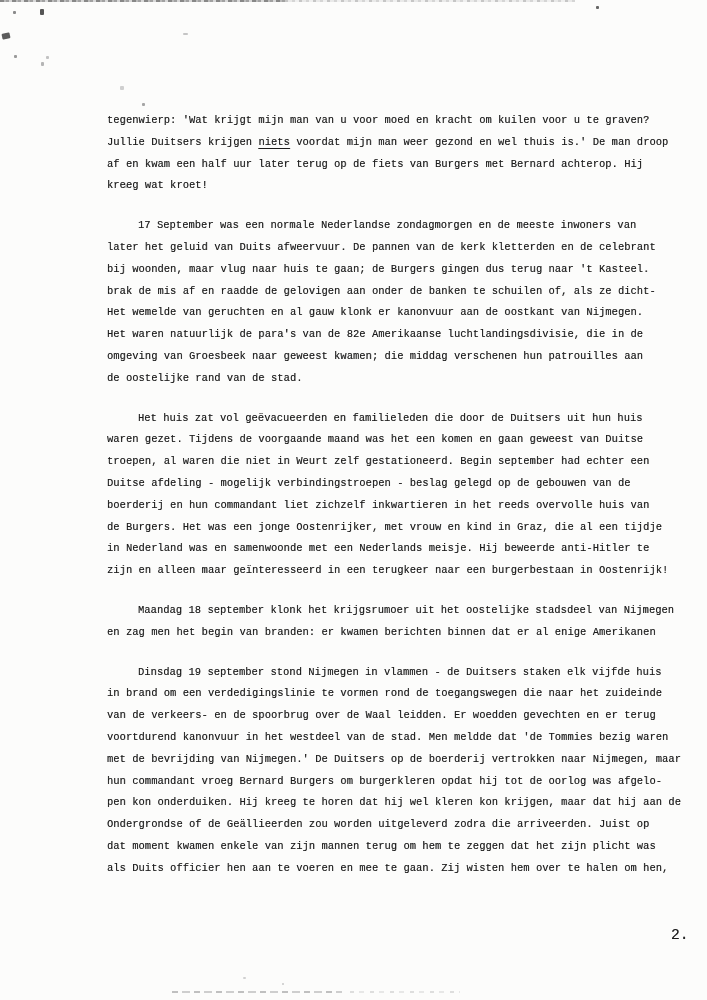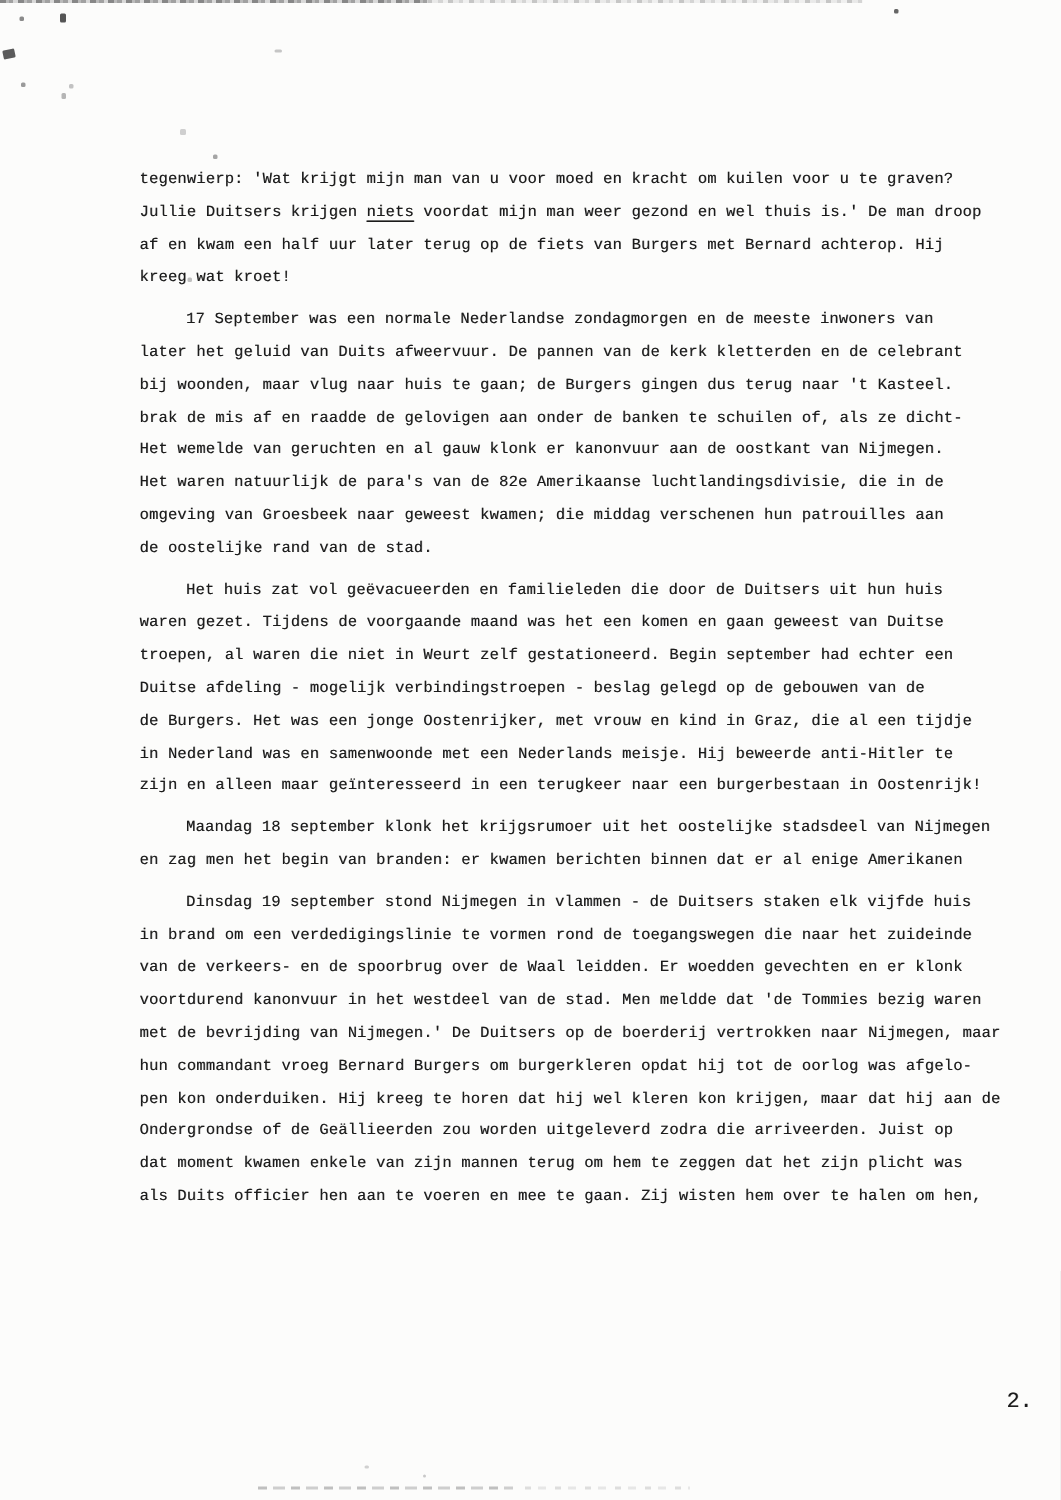--- a/index.html
+++ b/index.html
@@ -8,32 +8,32 @@
     width: 707px;
     height: 1000px;
     margin: 0 auto;
     background: #fcfcfb;
     overflow: hidden;
     font-family: "Liberation Mono", "DejaVu Sans Mono", monospace;
     color: #1b1b1b;
   }
   .text-block {
     position: absolute;
-    left: 93px;
+    left: 107px;
     top: 110px;
     width: 578px;
     font-size: 10.35px;
   }
   .line {
     line-height: 21.8px;
     white-space: pre;
     letter-spacing: 0.1px;
     text-shadow: 0.3px 0 0 rgba(25,25,25,0.5);
   }
-  .paragraph + .paragraph { margin-top: 6px; }
+  .paragraph + .paragraph { margin-top: 18px; }
   .paragraph.indent .line:first-child { padding-left: 31px; }
   u {
     text-decoration: underline;
     text-underline-offset: 2.5px;
     text-decoration-thickness: 1px;
   }
   .page-number {
     position: absolute;
     left: 671px;
     top: 926px;
@@ -96,32 +96,33 @@
         <div class="line">Het wemelde van geruchten en al gauw klonk er kanonvuur aan de oostkant van Nijmegen.</div>
         <div class="line">Het waren natuurlijk de para's van de 82e Amerikaanse luchtlandingsdivisie, die in de</div>
         <div class="line">omgeving van Groesbeek naar geweest kwamen; die middag verschenen hun patrouilles aan</div>
         <div class="line">de oostelijke rand van de stad.</div>
       </div>
       <div class="paragraph indent">
         <div class="line">Het huis zat vol geëvacueerden en familieleden die door de Duitsers uit hun huis</div>
         <div class="line">waren gezet. Tijdens de voorgaande maand was het een komen en gaan geweest van Duitse</div>
         <div class="line">troepen, al waren die niet in Weurt zelf gestationeerd. Begin september had echter een</div>
         <div class="line">Duitse afdeling - mogelijk verbindingstroepen - beslag gelegd op de gebouwen van de</div>
+        <div class="line">boerderij en hun commandant liet zichzelf inkwartieren in het reeds overvolle huis van</div>
         <div class="line">de Burgers. Het was een jonge Oostenrijker, met vrouw en kind in Graz, die al een tijdje</div>
         <div class="line">in Nederland was en samenwoonde met een Nederlands meisje. Hij beweerde anti-Hitler te</div>
         <div class="line">zijn en alleen maar geïnteresseerd in een terugkeer naar een burgerbestaan in Oostenrijk!</div>
       </div>
       <div class="paragraph indent">
         <div class="line">Maandag 18 september klonk het krijgsrumoer uit het oostelijke stadsdeel van Nijmegen</div>
         <div class="line">en zag men het begin van branden: er kwamen berichten binnen dat er al enige Amerikanen</div>
       </div>
       <div class="paragraph indent">
         <div class="line">Dinsdag 19 september stond Nijmegen in vlammen - de Duitsers staken elk vijfde huis</div>
         <div class="line">in brand om een verdedigingslinie te vormen rond de toegangswegen die naar het zuideinde</div>
-        <div class="line">van de verkeers- en de spoorbrug over de Waal leidden. Er woedden gevechten en er klonk</div>
+        <div class="line">van de verkeers- en de spoorbrug over de Waal leidden. Er woedden gevechten en er terug</div>
         <div class="line">voortdurend kanonvuur in het westdeel van de stad. Men meldde dat 'de Tommies bezig waren</div>
         <div class="line">met de bevrijding van Nijmegen.' De Duitsers op de boerderij vertrokken naar Nijmegen, maar</div>
         <div class="line">hun commandant vroeg Bernard Burgers om burgerkleren opdat hij tot de oorlog was afgelo-</div>
         <div class="line">pen kon onderduiken. Hij kreeg te horen dat hij wel kleren kon krijgen, maar dat hij aan de</div>
         <div class="line">Ondergrondse of de Geällieerden zou worden uitgeleverd zodra die arriveerden. Juist op</div>
         <div class="line">dat moment kwamen enkele van zijn mannen terug om hem te zeggen dat het zijn plicht was</div>
         <div class="line">als Duits officier hen aan te voeren en mee te gaan. Zij wisten hem over te halen om hen,</div>
       </div>
     </div>
 

